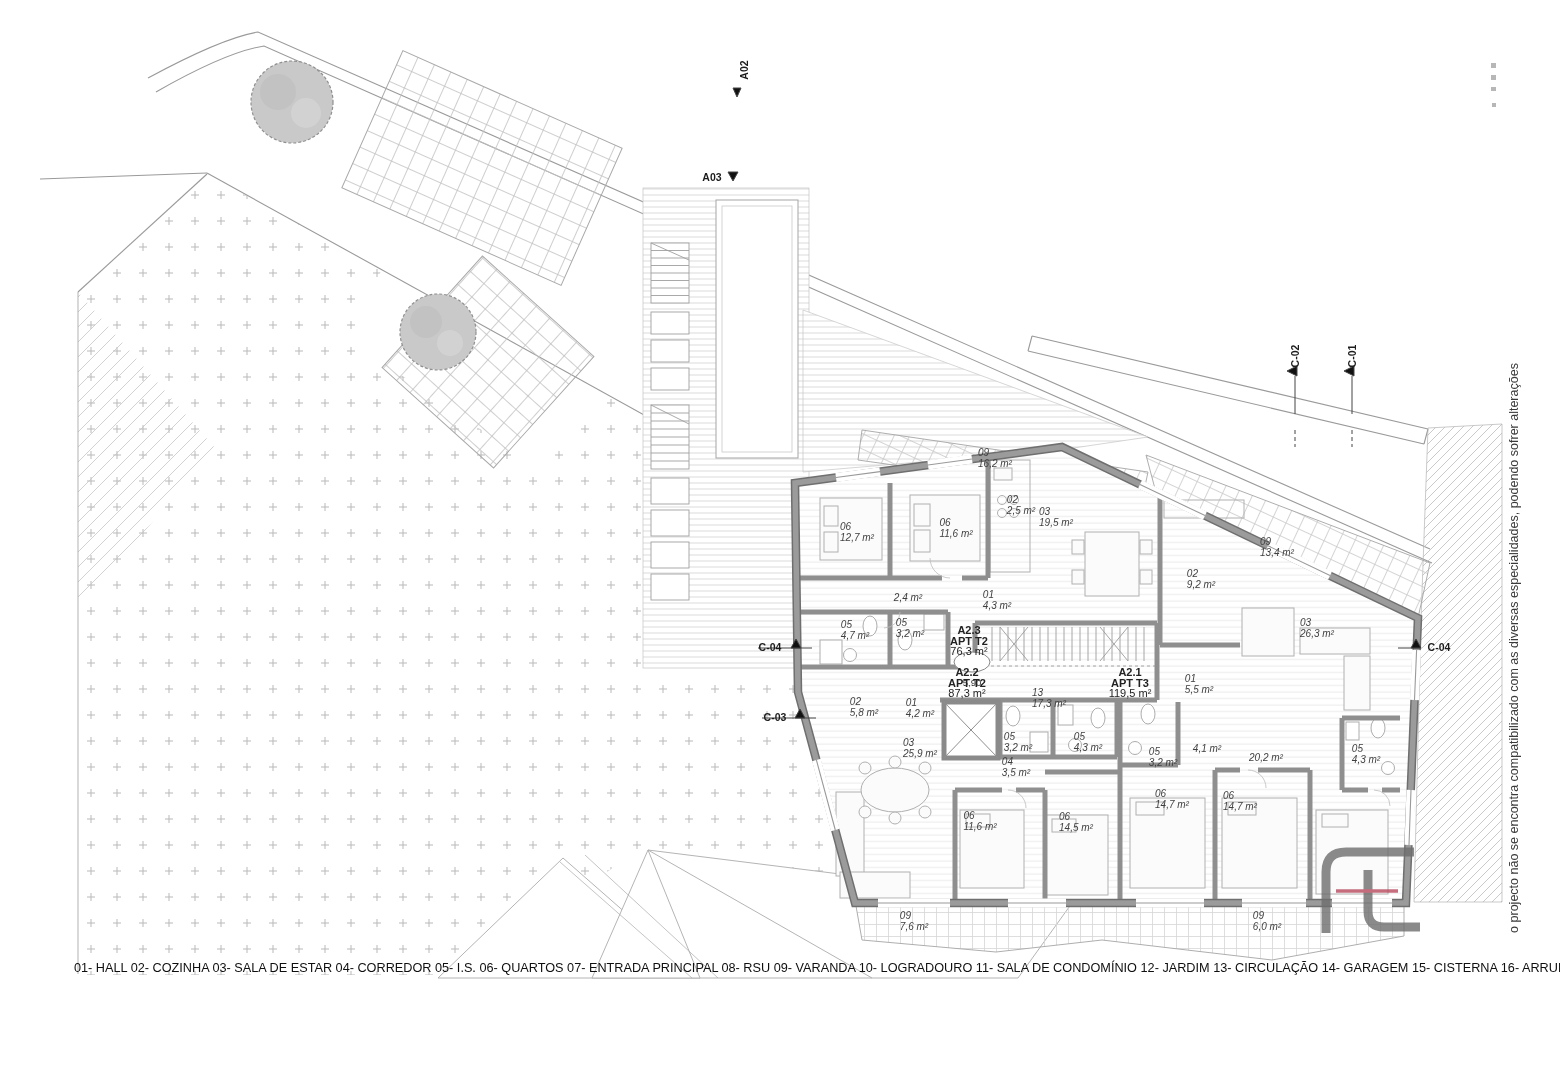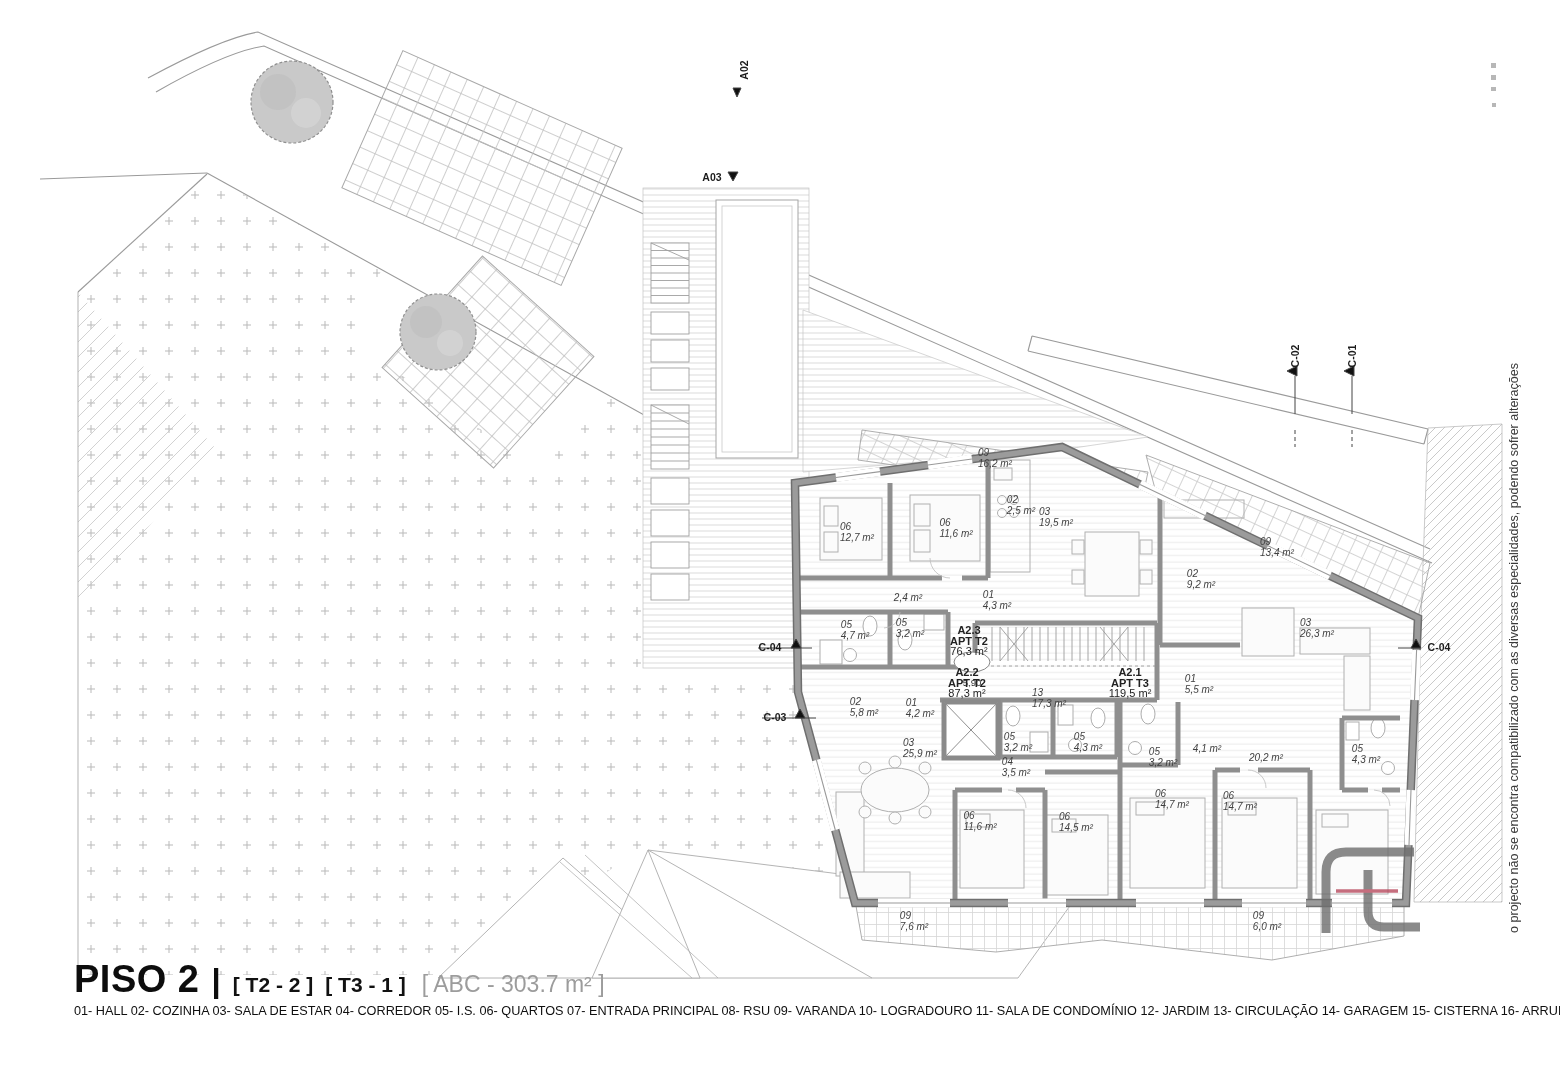--- a/index.html
+++ b/index.html
@@ -418,22 +418,15 @@
       <div class="marker-label rot" style="left: 1295px; top: 356px;">C-02</div>
       <div class="marker-label rot" style="left: 1352px; top: 356px;">C-01</div>
       <div class="marker-label" style="left: 770px; top: 647px;">C-04</div>
       <div class="marker-label" style="left: 775px; top: 717px;">C-03</div>
       <div class="marker-label" style="left: 1439px; top: 647px;">C-04</div>
     </div>
 
 <div class="side-note">o projecto não se encontra compatibilizado com as diversas especialidades, podendo sofrer alterações</div>
 
 <div class="title-block">
-  <div class="title-row">
-    <span class="piso">PISO 2</span>
-    <span class="sep">|</span>
-    <span class="typ">[ T2 - 2 ]</span>
-    <span class="typ">[ T3 - 1 ]</span>
-    <span class="abc">[ ABC - 303.7 m² ]</span>
-  </div>
   <div class="legend-row">01- HALL 02- COZINHA 03- SALA DE ESTAR 04- CORREDOR 05- I.S. 06- QUARTOS 07- ENTRADA PRINCIPAL 08- RSU 09- VARANDA 10- LOGRADOURO 11- SALA DE CONDOMÍNIO 12- JARDIM 13- CIRCULAÇÃO 14- GARAGEM 15- CISTERNA 16- ARRUMOS</div>
 </div>
 </div>
 
 </body></html>

